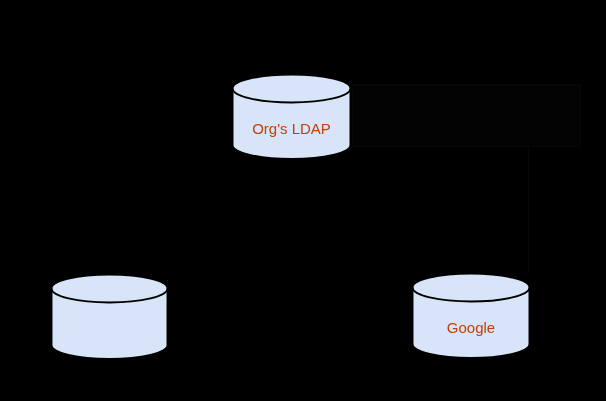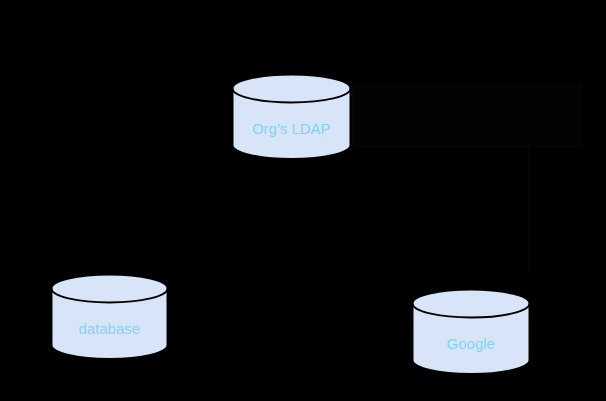--- a/index.html
+++ b/index.html
@@ -31,21 +31,21 @@
   .node-label {
     position: absolute;
     left: 0; top: 0;
     width: 100%; height: 100%;
     box-sizing: border-box;
     padding-top: 24px;
     display: flex;
     flex-direction: column;
     align-items: center;
     justify-content: center;
-    color: #7dd3fc;
+    color: #c2410c;
     font-size: 15px;
     line-height: 26px;
     text-align: center;
     white-space: nowrap;
   }
   .ghost-rect {
     position: absolute;
     left: 352px; top: 84px;
     width: 229px; height: 63px;
     background: #030303;
@@ -76,25 +76,24 @@
       <span>Org's LDAP</span>
     </div>
   </div>
 
   <div class="node" style="left:50px; top:273px; width:119px; height:88px;">
     <svg viewBox="0 0 121 88" preserveAspectRatio="none">
       <path class="cyl-body" d="M1.5,15.5 a59,14 0 0 1 118,0 l0,56.5 a59,14 0 0 1 -118,0 z" fill="#d8e4f7"></path>
       <path class="cyl-rim" d="M1.5,15.5 a59,14 0 0 0 118,0"></path>
     </svg>
     <div class="node-label">
-      <span>database</span>
     </div>
   </div>
 
-  <div class="node" style="left:411px; top:288px; width:120px; height:88px;">
+  <div class="node" style="left:411px; top:272px; width:120px; height:88px;">
     <svg viewBox="0 0 121 88" preserveAspectRatio="none">
       <path class="cyl-body" d="M1.5,15.5 a59,14 0 0 1 118,0 l0,56.5 a59,14 0 0 1 -118,0 z" fill="#d8e4f7"></path>
       <path class="cyl-rim" d="M1.5,15.5 a59,14 0 0 0 118,0"></path>
     </svg>
     <div class="node-label">
       <span>Google</span>
     </div>
   </div>
 
 </div>

